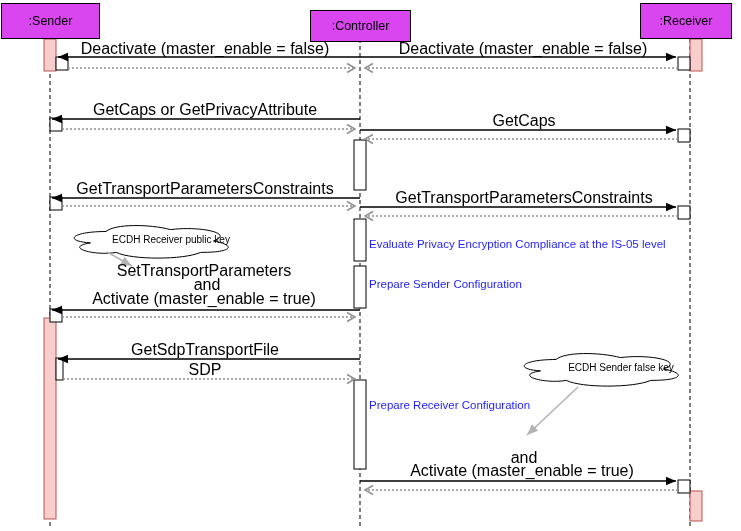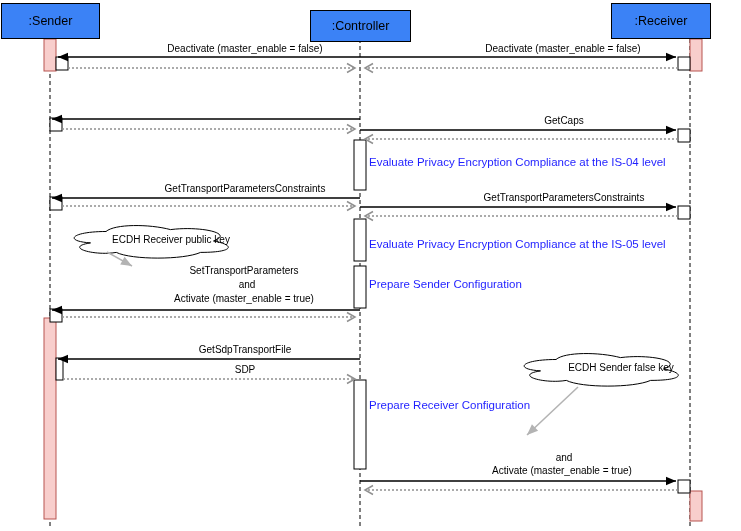--- a/index.html
+++ b/index.html
@@ -1,23 +1,23 @@
 <!DOCTYPE html>
 <html><head>
 <meta charset="utf-8">
 <style>
   html,body{margin:0;padding:0;background:#fff;}
   .canvas{position:relative;width:741px;height:531px;background:#ffffff;
           font-family:"Liberation Sans",sans-serif;overflow:hidden;}
   .layer{position:absolute;left:0;top:0;}
-  .actor-box{position:absolute;border:1px solid #000;background:#3b82f6;
+  .actor-box{position:absolute;border:1px solid #000;background:#d946ef;
              display:flex;align-items:center;justify-content:center;
              font-size:12.5px;color:#000;box-sizing:border-box;}
-  .msg{position:absolute;transform:translateX(-50%);font-size:10px;color:#000;
-       white-space:nowrap;line-height:12px;margin-left:40px;}
+  .msg{position:absolute;transform:translateX(-50%);font-size:16px;color:#000;
+       white-space:nowrap;line-height:12px;}
   .note{position:absolute;font-size:11.5px;color:#1f1fff;white-space:nowrap;line-height:13px;}
   .cloud-label{position:absolute;transform:translateX(-50%);font-size:10px;color:#000;white-space:nowrap;padding-left:44px;}
 </style>
 </head>
 <body>
 
 <div class="canvas">
 
   <svg class="layer" width="741" height="531" viewBox="0 0 741 531">
     <defs>
@@ -95,41 +95,41 @@
       <line x1="578" y1="387" x2="527" y2="435" marker-end="url(#grayArrow)"></line>
     </g>
   </svg>
 
   <div class="actor-box" style="left:1px;top:3px;width:99px;height:36px;">
     <span>:Sender</span>
   </div>
   <div class="actor-box" style="left:310px;top:10px;width:101px;height:32px;">
     <span>:Controller</span>
   </div>
-  <div class="actor-box" style="left:611px;top:3px;width:100px;height:36px;">
+  <div class="actor-box" style="left:640px;top:3px;width:92px;height:36px;">
     <span>:Receiver</span>
   </div>
 
   <div class="msg" style="left:205px;top:43px;">Deactivate (master_enable = false)</div>
   <div class="msg" style="left:523px;top:43px;">Deactivate (master_enable = false)</div>
+  <div class="msg" style="left:205px;top:104px;">GetCaps or GetPrivacyAttribute</div>
   <div class="msg" style="left:524px;top:115px;">GetCaps</div>
   <div class="msg" style="left:205px;top:183px;">GetTransportParametersConstraints</div>
   <div class="msg" style="left:524px;top:192px;">GetTransportParametersConstraints</div>
 
   <div class="msg" style="left:204px;top:265px;">SetTransportParameters</div>
   <div class="msg" style="left:207px;top:279px;">and</div>
   <div class="msg" style="left:204px;top:293px;">Activate (master_enable = true)</div>
 
   <div class="msg" style="left:205px;top:344px;">GetSdpTransportFile</div>
   <div class="msg" style="left:205px;top:364px;">SDP</div>
 
   <div class="msg" style="left:524px;top:452px;">and</div>
   <div class="msg" style="left:522px;top:465px;">Activate (master_enable = true)</div>
 
-  <div class="note" style="left:369px;top:156px;">Evaluate Privacy Encryption Compliance at the IS-04 level</div>
   <div class="note" style="left:369px;top:238px;">Evaluate Privacy Encryption Compliance at the IS-05 level</div>
   <div class="note" style="left:369px;top:278px;text-align:right;">Prepare Sender Configuration</div>
   <div class="note" style="left:369px;top:399px;">Prepare Receiver Configuration</div>
 
   <div class="cloud-label" style="left:149px;top:234px;">ECDH Receiver public key</div>
   <div class="cloud-label" style="left:599px;top:362px;">ECDH Sender false key</div>
 
 </div>
 
 </body></html>

